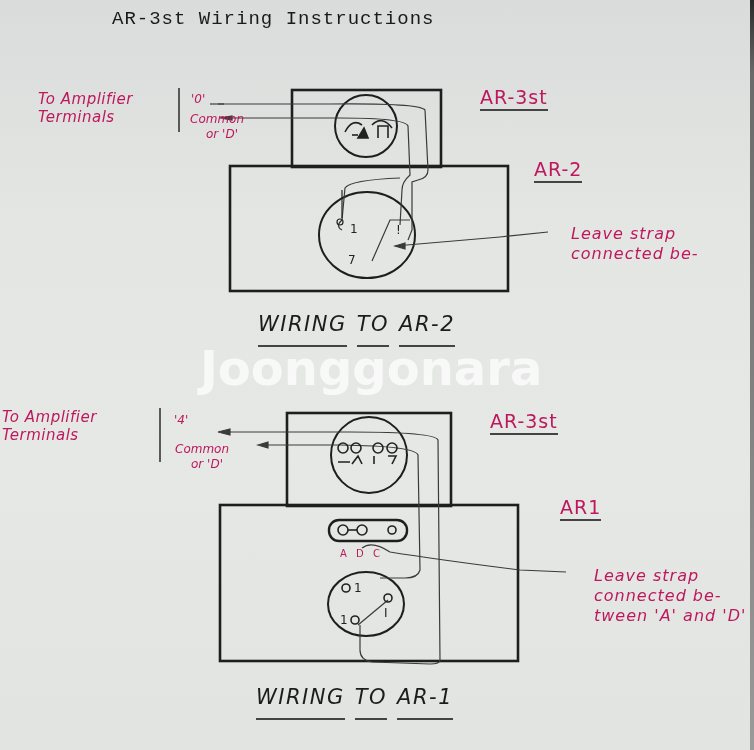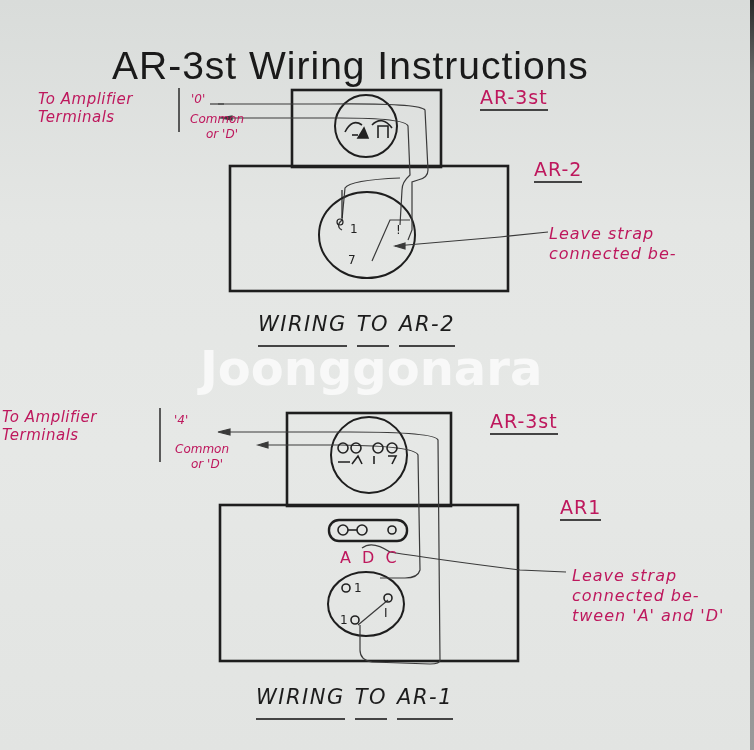--- a/index.html
+++ b/index.html
@@ -9,37 +9,37 @@
       position: relative;
       font-family: "DejaVu Sans", sans-serif;
       color: #1e1e1e;
     }
     .page-edge {
       position: absolute; right: 0; top: 0; width: 4px; height: 750px;
       background: linear-gradient(180deg, #2a2a2a 0%, #6a6a6a 10%, #9a9a9a 100%);
     }
     .title {
       position: absolute; left: 112px; top: 8px;
-      font-family: Liberation Sans, sans-serif;
-      font-size: 39px; letter-spacing: 1px; font-weight: normal;
-      color: #1a1a1a; white-space: nowrap; margin-top: 36px;
+      font-family: Liberation Mono, monospace;
+      font-size: 19px; letter-spacing: 1px; font-weight: normal;
+      color: #1a1a1a; white-space: nowrap;
     }
     .hand {
       position: absolute;
       font-family: "DejaVu Sans", sans-serif;
       font-style: italic;
       color: #be185d; white-space: nowrap;
     }
     .amp-label { font-size: 15px; line-height: 18px; letter-spacing: 0.5px; }
     .term-label { font-size: 12px; line-height: 15px; }
     .model-label {
       font-size: 19px; font-style: normal; letter-spacing: 1px;
       border-bottom: 2px solid #444; padding-bottom: 1px;
     }
-    .note { font-size: 16px; line-height: 20px; letter-spacing: 1px; }
+    .note { font-size: 16px; line-height: 20px; letter-spacing: 1px; margin-left: 22px; }
     .caption {
       position: absolute; font-size: 21px; font-style: italic; letter-spacing: 1.5px;
       color: #1c1c1c; white-space: nowrap;
     }
     .caption span { display: inline-block; border-bottom: 2px solid #444; margin-right: 10px; padding-bottom: 9px; }
     .watermark {
       position: absolute; left: 200px; top: 340px;
       font-family: "DejaVu Sans", sans-serif;
       font-size: 48px; font-weight: bold; color: rgba(255,255,255,0.72);
       letter-spacing: 0px; white-space: nowrap;
@@ -154,21 +154,21 @@
   <div>To Amplifier</div>
   <div>Terminals</div>
 </div>
 <div class="hand term-label" style="left:174px; top:413px;">'4'</div>
 <div class="hand term-label" style="left:175px; top:442px;">
   <div>Common</div>
   <div style="padding-left:16px">or 'D'</div>
 </div>
 <div class="hand model-label" style="left:490px; top:410px;">AR-3st</div>
 <div class="hand model-label" style="left:560px; top:496px;">AR1</div>
-<div class="hand" style="left:340px; top:548px; font-size:16px; font-style:normal; letter-spacing:3px;">A D C</div>
+<div class="hand" style="left:340px; top:548px; font-size:10px; font-style:normal; letter-spacing:3px;">A D C</div>
 <div class="hand note" style="left:572px; top:566px;">
   <div>Leave strap</div>
   <div>connected be-</div>
   <div>tween 'A' and 'D'</div>
 </div>
 <div class="caption" style="left:256px; top:685px;">
   <span>WIRING</span><span>TO</span><span>AR-1</span>
 </div>
 
 </body></html>

